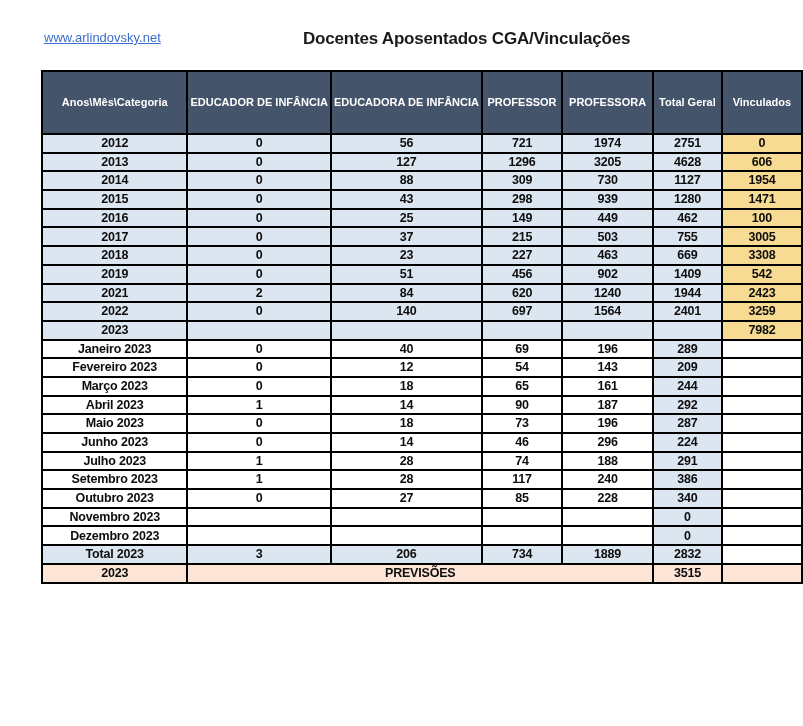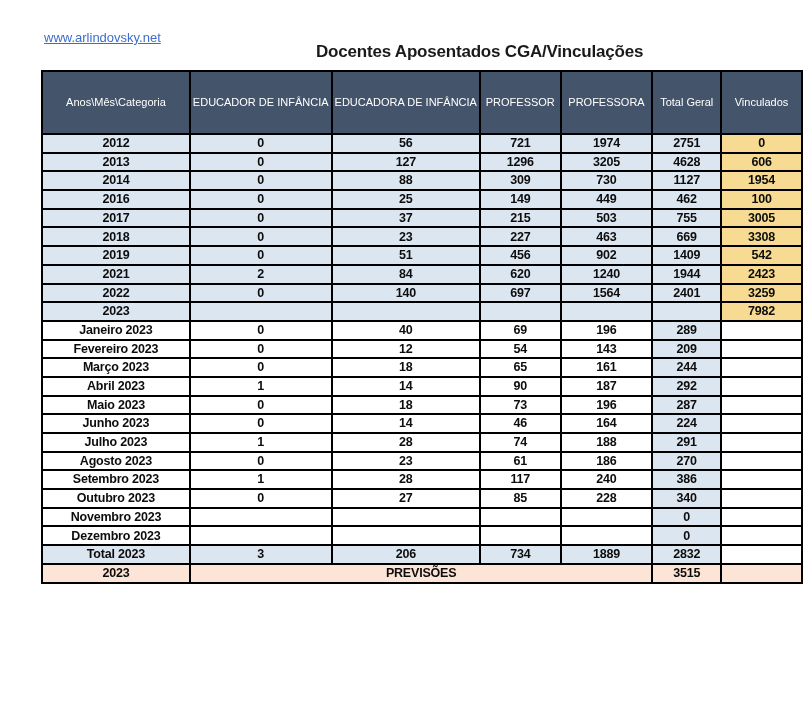--- a/index.html
+++ b/index.html
@@ -5,36 +5,36 @@
   html,body{margin:0;padding:0;}
   body{
     width:803px;height:726px;position:relative;background:#ffffff;
     font-family:"Liberation Sans", sans-serif;
   }
   .site-link{
     position:absolute;left:44px;top:30px;
     font-size:13px;color:#3d6dcc;text-decoration:underline;cursor:pointer;
   }
   .title{
-    position:absolute;left:300px;top:26px;margin:16px;
+    position:absolute;left:300px;top:26px;margin:3px;
     font-size:17px;font-weight:bold;color:#1a1a1a;letter-spacing:-0.2px;
   }
   table.grid{
     position:absolute;left:41px;top:70px;
     border-collapse:collapse;table-layout:fixed;
   }
   .grid th,.grid td{
     border:2px solid #000000;
     text-align:center;vertical-align:middle;
     overflow:hidden;white-space:nowrap;
     padding:0 2px;
   }
   .grid th{
     background:#44546A;color:#ffffff;
-    font-size:11px;font-weight:normal;height:61px;line-height:1.35;
+    font-size:11px;font-weight:bold;height:61px;line-height:1.35;
   }
   .grid td{
     font-size:12.5px;font-weight:bold;color:#0d0d0d;
     height:16.7px;line-height:1;letter-spacing:-0.2px;
   }
   .blue  {background:#DCE6F1;}
   .tan   {background:#F7DB92;}
   .yellow{background:#FCFB4A;}
   .peach {background:#FCE4D6;}
   .white {background:#ffffff;}
@@ -88,20 +88,29 @@
       <tr>
         <td class="blue">2014</td>
         <td class="blue">0</td>
         <td class="blue">88</td>
         <td class="blue">309</td>
         <td class="blue">730</td>
         <td class="blue">1127</td>
         <td class="tan">1954</td>
       </tr>
       <tr>
+        <td class="blue">2015</td>
+        <td class="blue">0</td>
+        <td class="blue">43</td>
+        <td class="blue">298</td>
+        <td class="blue">939</td>
+        <td class="blue">1280</td>
+        <td class="tan">1471</td>
+      </tr>
+      <tr>
         <td class="blue">2016</td>
         <td class="blue">0</td>
         <td class="blue">25</td>
         <td class="blue">149</td>
         <td class="blue">449</td>
         <td class="blue">462</td>
         <td class="tan">100</td>
       </tr>
       <tr>
         <td class="blue">2017</td>
@@ -200,43 +209,34 @@
         <td class="white">73</td>
         <td class="white">196</td>
         <td class="blue">287</td>
         <td class="white"></td>
       </tr>
       <tr>
         <td class="white">Junho 2023</td>
         <td class="white">0</td>
         <td class="white">14</td>
         <td class="white">46</td>
-        <td class="white">164</td>
+        <td class="white">296</td>
         <td class="blue">224</td>
         <td class="white"></td>
       </tr>
       <tr>
         <td class="white">Julho 2023</td>
         <td class="white">1</td>
         <td class="white">28</td>
         <td class="white">74</td>
         <td class="white">188</td>
         <td class="blue">291</td>
         <td class="white"></td>
       </tr>
       <tr>
-        <td class="white">Agosto 2023</td>
-        <td class="white">0</td>
-        <td class="white">23</td>
-        <td class="white">61</td>
-        <td class="white">186</td>
-        <td class="blue">270</td>
-        <td class="white"></td>
-      </tr>
-      <tr>
         <td class="white">Setembro 2023</td>
         <td class="white">1</td>
         <td class="white">28</td>
         <td class="white">117</td>
         <td class="white">240</td>
         <td class="blue">386</td>
         <td class="white"></td>
       </tr>
       <tr>
         <td class="white">Outubro 2023</td>

